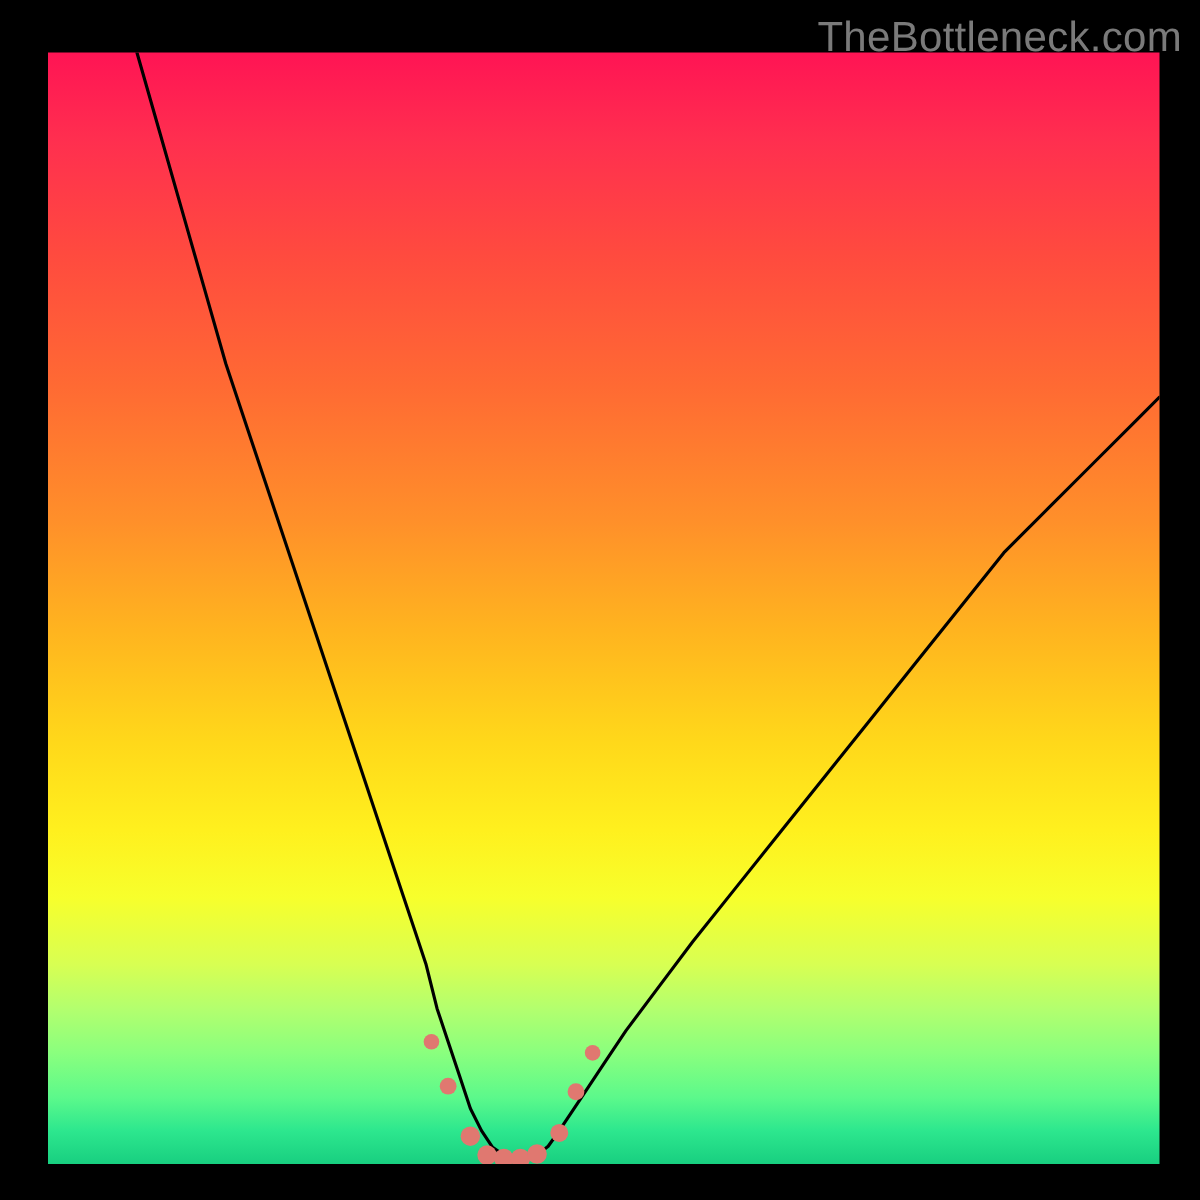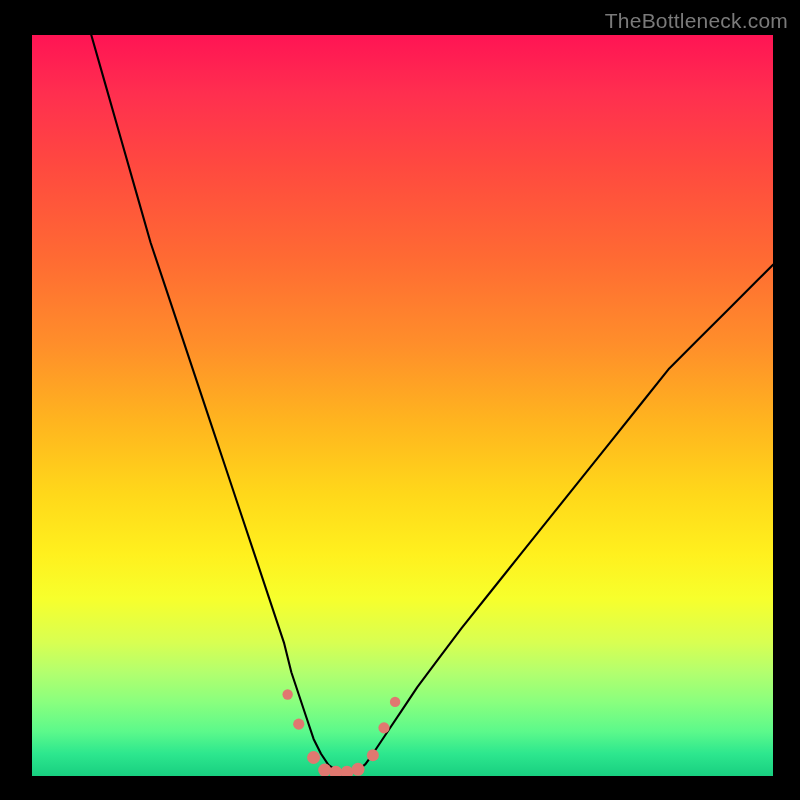--- a/index.html
+++ b/index.html
@@ -50,21 +50,21 @@
     left: 0;
     top: 0;
     width: 741px;
     height: 741px;
   }
   .watermark {
     position: absolute;
     top: 6px;
     right: 12px;
     color: #7a7a7a;
-    font-size: 21px;
+    font-size: 28px;
     font-weight: 400;
     letter-spacing: 0.2px;
     user-select: none;
   }
 </style>
 </head>
 <body>
 
 <div class="frame">
 

